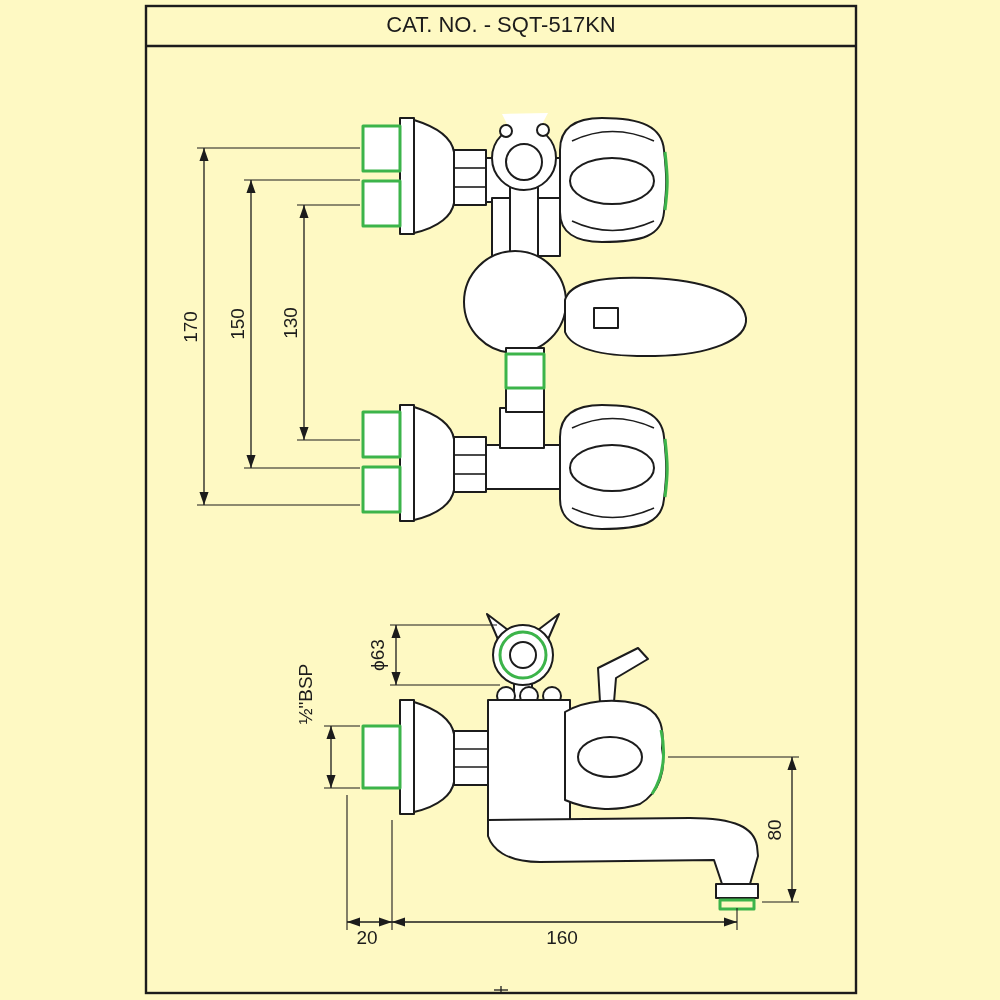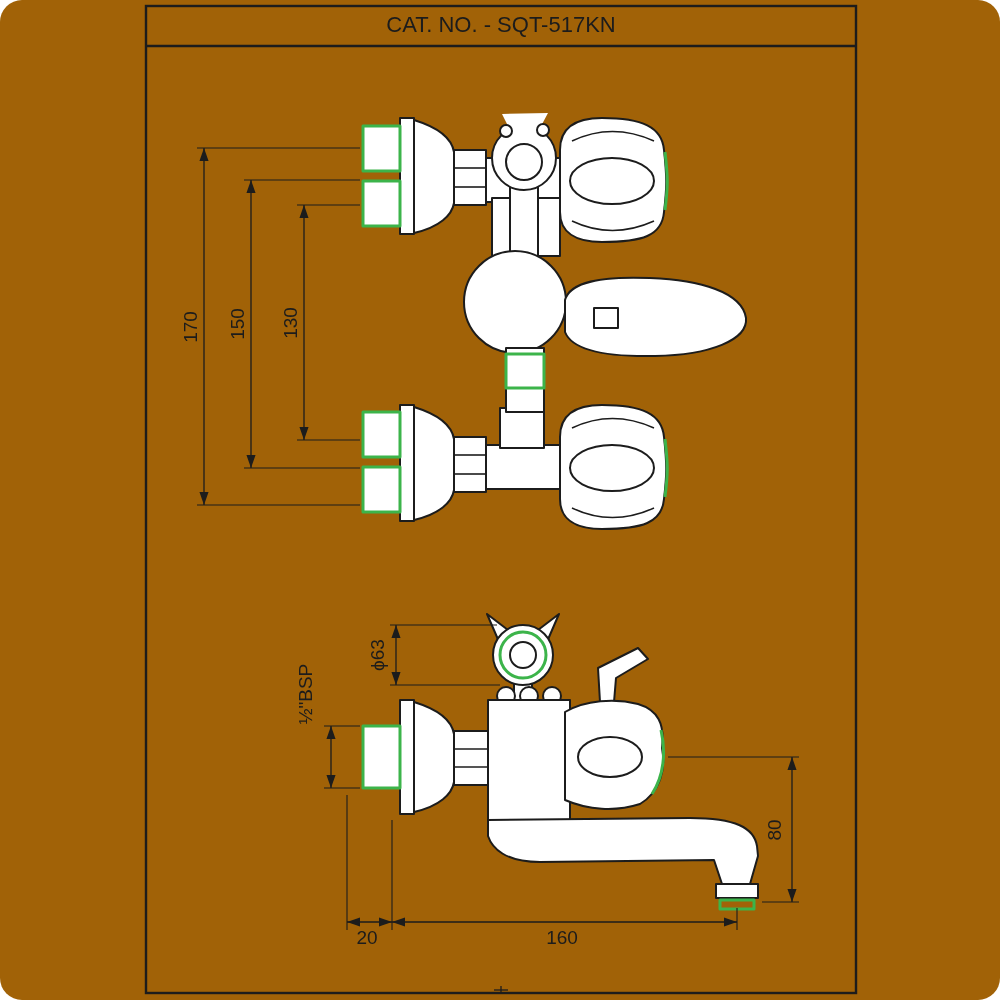--- a/index.html
+++ b/index.html
@@ -1,17 +1,17 @@
 <!DOCTYPE html>
 <html style="--line: #1c1c1c; --hl: #3cb44a;"><head>
 <meta charset="utf-8">
 <style>
   html,body{margin:0;padding:0;background:#fff;}
-  .page{position:relative;width:1000px;height:1000px;background:#a16207;overflow:hidden;
-        font-family:"Liberation Sans", sans-serif;border-radius:22px;}
+  .page{position:relative;width:1000px;height:1000px;background:#fef9c3;overflow:hidden;
+        font-family:"Liberation Sans", sans-serif;}
   svg{position:absolute;left:0;top:0;}
   .part{fill:#ffffff;stroke:var(--line,#1c1c1c);stroke-width:2;stroke-linejoin:round;}
   .part-thin{fill:none;stroke:var(--line,#1c1c1c);stroke-width:1.6;}
   .hl{fill:none;stroke:var(--hl,#3cb44a);stroke-width:3;stroke-linejoin:round;}
   .hl-fill{fill:#ffffff;stroke:var(--hl,#3cb44a);stroke-width:3;stroke-linejoin:round;}
   .dimline{fill:none;stroke:var(--line,#1c1c1c);stroke-width:1.3;}
   .extline{fill:none;stroke:var(--line,#1c1c1c);stroke-width:1.1;}
   .dimtext{font-family:"Liberation Sans", sans-serif;font-size:19px;fill:var(--line,#1c1c1c);}
   .titletext{font-family:"Liberation Sans", sans-serif;font-size:22px;fill:var(--line,#1c1c1c);}
   .frame{fill:none;stroke:var(--line,#1c1c1c);stroke-width:2.4;}

